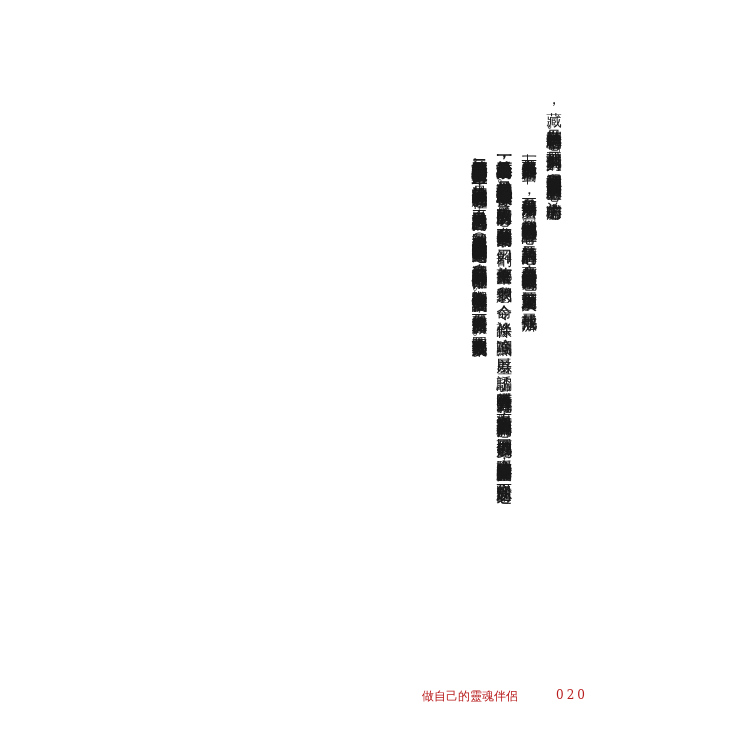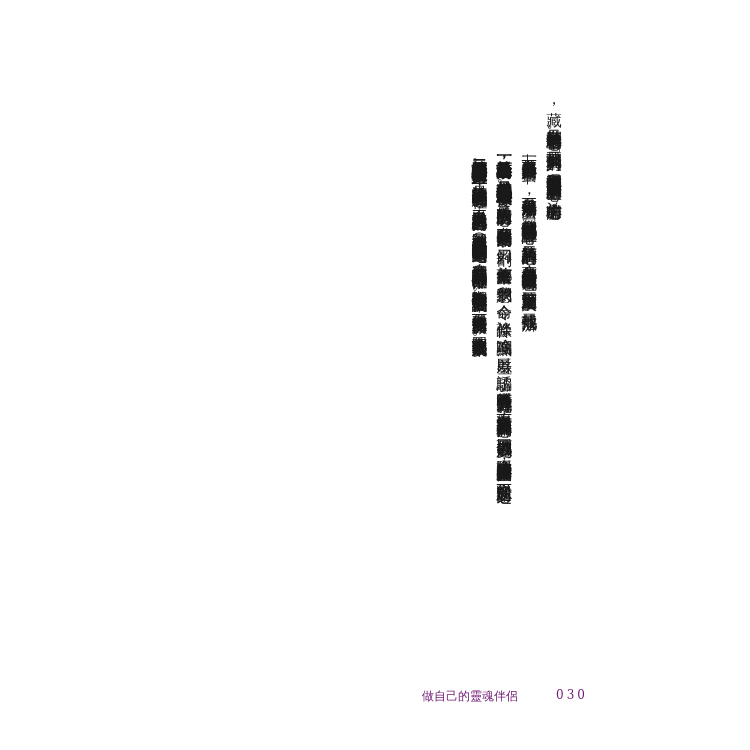--- a/index.html
+++ b/index.html
@@ -19,34 +19,34 @@
   }
   .para { margin: 0; text-indent: 0; }
   .para.indent { text-indent: 3em; }
   .bold { font-weight: bold; }
   .footer {
     position: absolute;
     top: 688px;
     left: 422px;
     font-family: "DejaVu Serif", "Liberation Serif", serif;
     font-size: 12px;
-    color: #701a75;
+    color: #b91c1c;
     display: flex;
     gap: 38px;
   }
   .footer .page-num { letter-spacing: 3px; }
 </style>
 </head>
 <body>
 
 <div class="page">
   <div class="text-block">
     <p class="para"><span>藏，只存在於特別的親密伴侶心中。只要找到那個「對的人」，我們渴望的那種愛就會如靈丹妙藥般填滿自己空虛的心靈，治癒心中的痛苦。</span></p>
     <p class="para indent"><span>然而一旦那分愛不再甜如糖蜜——甚至只是偶爾沒那麼甜，就會讓我們害怕地開始著手進行「三重心計」。第一和第二重心計的目的，都是要讓伴侶變回那充滿愛的拯救者角色，第三重則是退而求其次，尋找其他辦法。</span></p>
     <p class="para indent"><span class="bold">第一重心計是最常見的，就是直接強迫伴侶變回熱戀時的那個模樣</span><span>。爲了攻破對方堅固的心防，有時我們甚至連變鈍的鋸子、解剖刀、炸藥都會搬出來。我們懇求、命令、談條件、冷嘲熱諷，以羞辱、誘騙、隱瞞等各種方式逼對方就範，而對方通常會拒絕這種魯莽的掏心掏肺，因爲他們可以感覺到，隱含在誘迫改變背後的批評和操縱企圖，從而豎起防衛之心。</span></p>
     <p class="para indent"><span class="bold">第二重心計則是把同樣的手段用在自己身上</span><span>。先是設法推測伴侶到底不滿意我們哪裡，再自以爲是地設想對方想要的自己，並試圖把自身塑造成那個樣子（就算那個模樣和我們的本質毫無關連）。我們透過自我批評和自我羞辱割除部分本性，期盼能靠著取悅對方讓伴侶愛我們。然而這種改變並非出於自願，因此常會招致更強大的反效果。</span></p>
   </div>
 
   <div class="footer">
     <span class="book-title">做自己的靈魂伴侶</span>
-    <span class="page-num">030</span>
+    <span class="page-num">020</span>
   </div>
 </div>
 
 </body></html>

